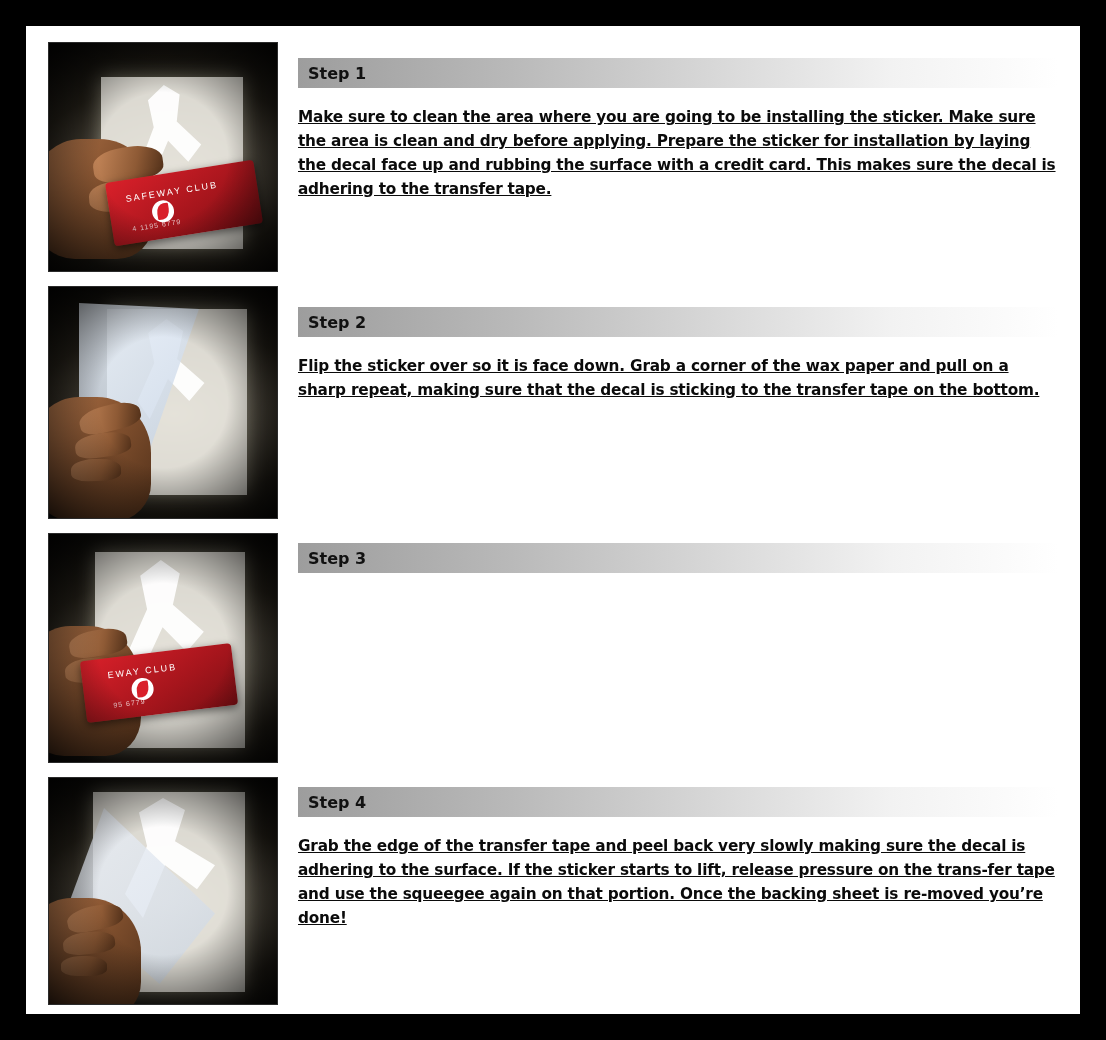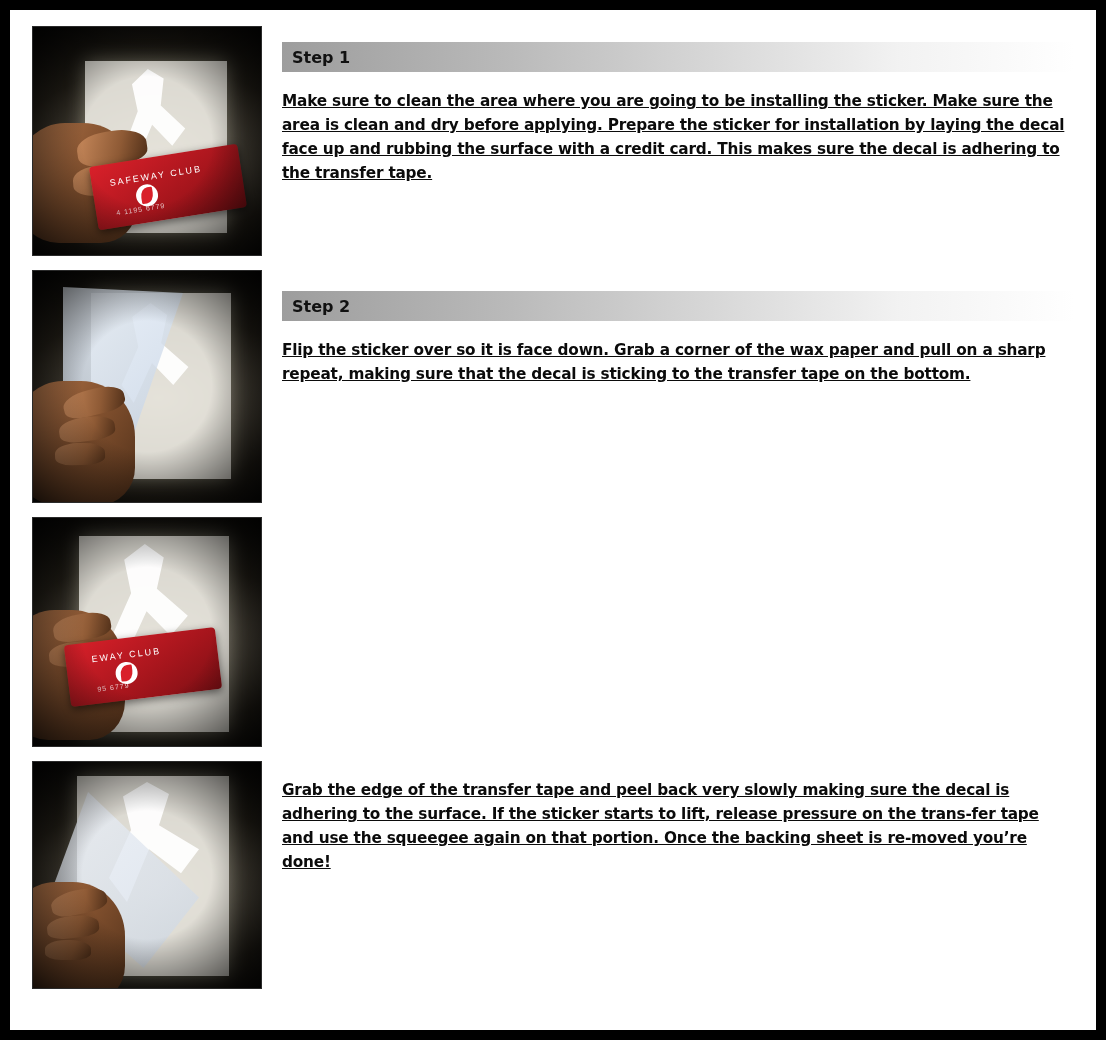--- a/index.html
+++ b/index.html
@@ -12,21 +12,21 @@
     height: 1040px;
     font-family: "Liberation Sans", sans-serif;
     overflow: hidden;
   }
   .page {
     position: relative;
     width: 1106px;
     height: 1040px;
     background: #000000;
     box-sizing: border-box;
-    padding: 10px;
+    padding: 26px;
   }
   .sheet {
     position: relative;
     width: 100%;
     height: 100%;
     background: #ffffff;
     box-sizing: border-box;
     padding: 16px 22px 16px 22px;
   }
   .steps {
@@ -239,38 +239,44 @@
             <div class="finger" style="left:16px; top:124px; width:54px; height:24px; transform: rotate(-5deg);"></div>
             <div class="card" style="left:34px; top:118px; width:152px; height:62px; transform: rotate(-7deg);">
               <span class="card-text" style="left:26px; top:12px;">EWAY CLUB</span>
               <span class="card-logo" style="left:48px; top:24px;"></span>
               <span class="card-num" style="left:28px; top:44px;">95 6779</span>
             </div>
             <div class="vign"></div>
           </div>
         </div>
         <div class="text-col">
+          <div class="step-header">
+            <span class="step-title">Step 3</span>
+          </div>
         </div>
       </div>
 
       <div class="step-row r4">
         <div class="photo-col">
           <div class="photo photo-r4">
             <div class="glow"></div>
             <div class="paper" style="left:44px; top:14px; width:152px; height:200px;"></div>
             <div class="decal" style="left:70px; top:20px; width:100px; height:120px; clip-path: polygon(44% 0%, 66% 10%, 56% 36%, 96% 56%, 78% 76%, 46% 56%, 24% 100%, 6% 80%, 28% 40%, 20% 12%);"></div>
             <div class="paper2" style="left:20px; top:30px; width:146px; height:176px; clip-path: polygon(24% 0%, 100% 60%, 62% 100%, 0% 54%); background: linear-gradient(140deg, rgba(236,240,246,0.86), rgba(198,210,226,0.62));"></div>
             <div class="hand" style="left:-24px; top:120px; width:116px; height:120px;"></div>
             <div class="finger" style="left:18px; top:128px; width:56px; height:24px; transform: rotate(-12deg);"></div>
             <div class="finger" style="left:14px; top:154px; width:52px; height:22px; transform: rotate(-6deg);"></div>
             <div class="finger" style="left:12px; top:178px; width:46px; height:20px; transform: rotate(0deg);"></div>
             <div class="vign"></div>
           </div>
         </div>
         <div class="text-col">
+          <div class="step-header">
+            <span class="step-title">Step 4</span>
+          </div>
           <div class="step-body">
             <p>Grab the edge of the transfer tape and peel back very slowly making sure the decal is adhering to the surface.  If the sticker starts to lift, release pressure on the trans-fer tape and use the squeegee again on that portion.  Once the backing sheet is re-moved you’re done!</p>
           </div>
         </div>
       </div>
 
     </div>
   </div>
 </div>
 

